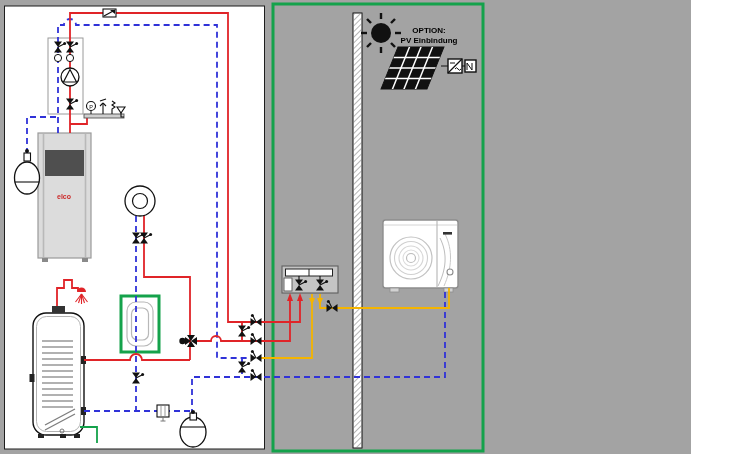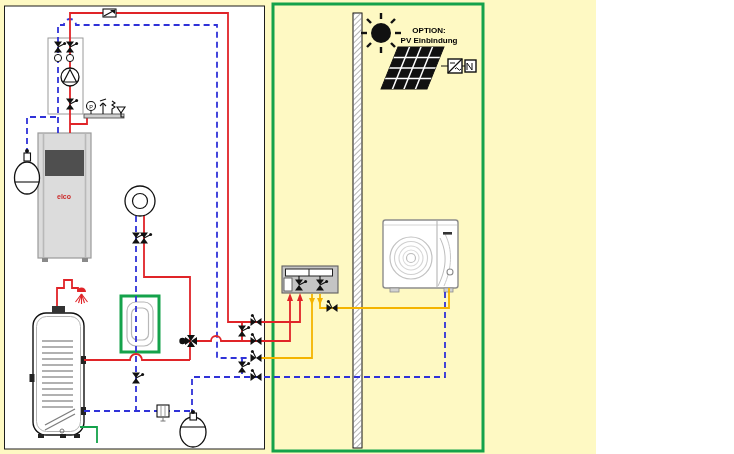--- a/index.html
+++ b/index.html
@@ -1,16 +1,16 @@
 <!DOCTYPE html>
 <html style="--flow-red: #e02428; --return-blue: #3032d8; --outdoor-yellow: #f4b400; --option-green: #14a24b; --frame-black: #1d1d1d; --cabinet-grey: #dcdcdc; --cabinet-panel-dark: #4f4f4f; --module-grey: #c4c4c4;"><head>
 <meta charset="utf-8">
 <style>
   html,body{margin:0;padding:0;background:#ffffff;}
-  .stage{position:relative;width:596px;height:454px;background:#fef9c3;overflow:hidden;
+  .stage{position:relative;width:691px;height:454px;background:#a3a3a3;overflow:hidden;
          font-family:"Liberation Sans", sans-serif;}
   svg{position:absolute;left:0;top:0;}
   
   .p-red{stroke:var(--flow-red);stroke-width:1.8;fill:none;}
   .p-blue{stroke:var(--return-blue);stroke-width:1.8;fill:none;stroke-dasharray:6 4;}
   .p-yellow{stroke:var(--outdoor-yellow);stroke-width:1.8;fill:none;}
   .p-green{stroke:var(--option-green);stroke-width:1.8;fill:none;}
   .frame-black{fill:#fff;stroke:var(--frame-black);stroke-width:1;}
   .frame-green{fill:none;stroke:var(--option-green);stroke-width:3;}
   .thin{stroke:#111;stroke-width:1;fill:none;}

